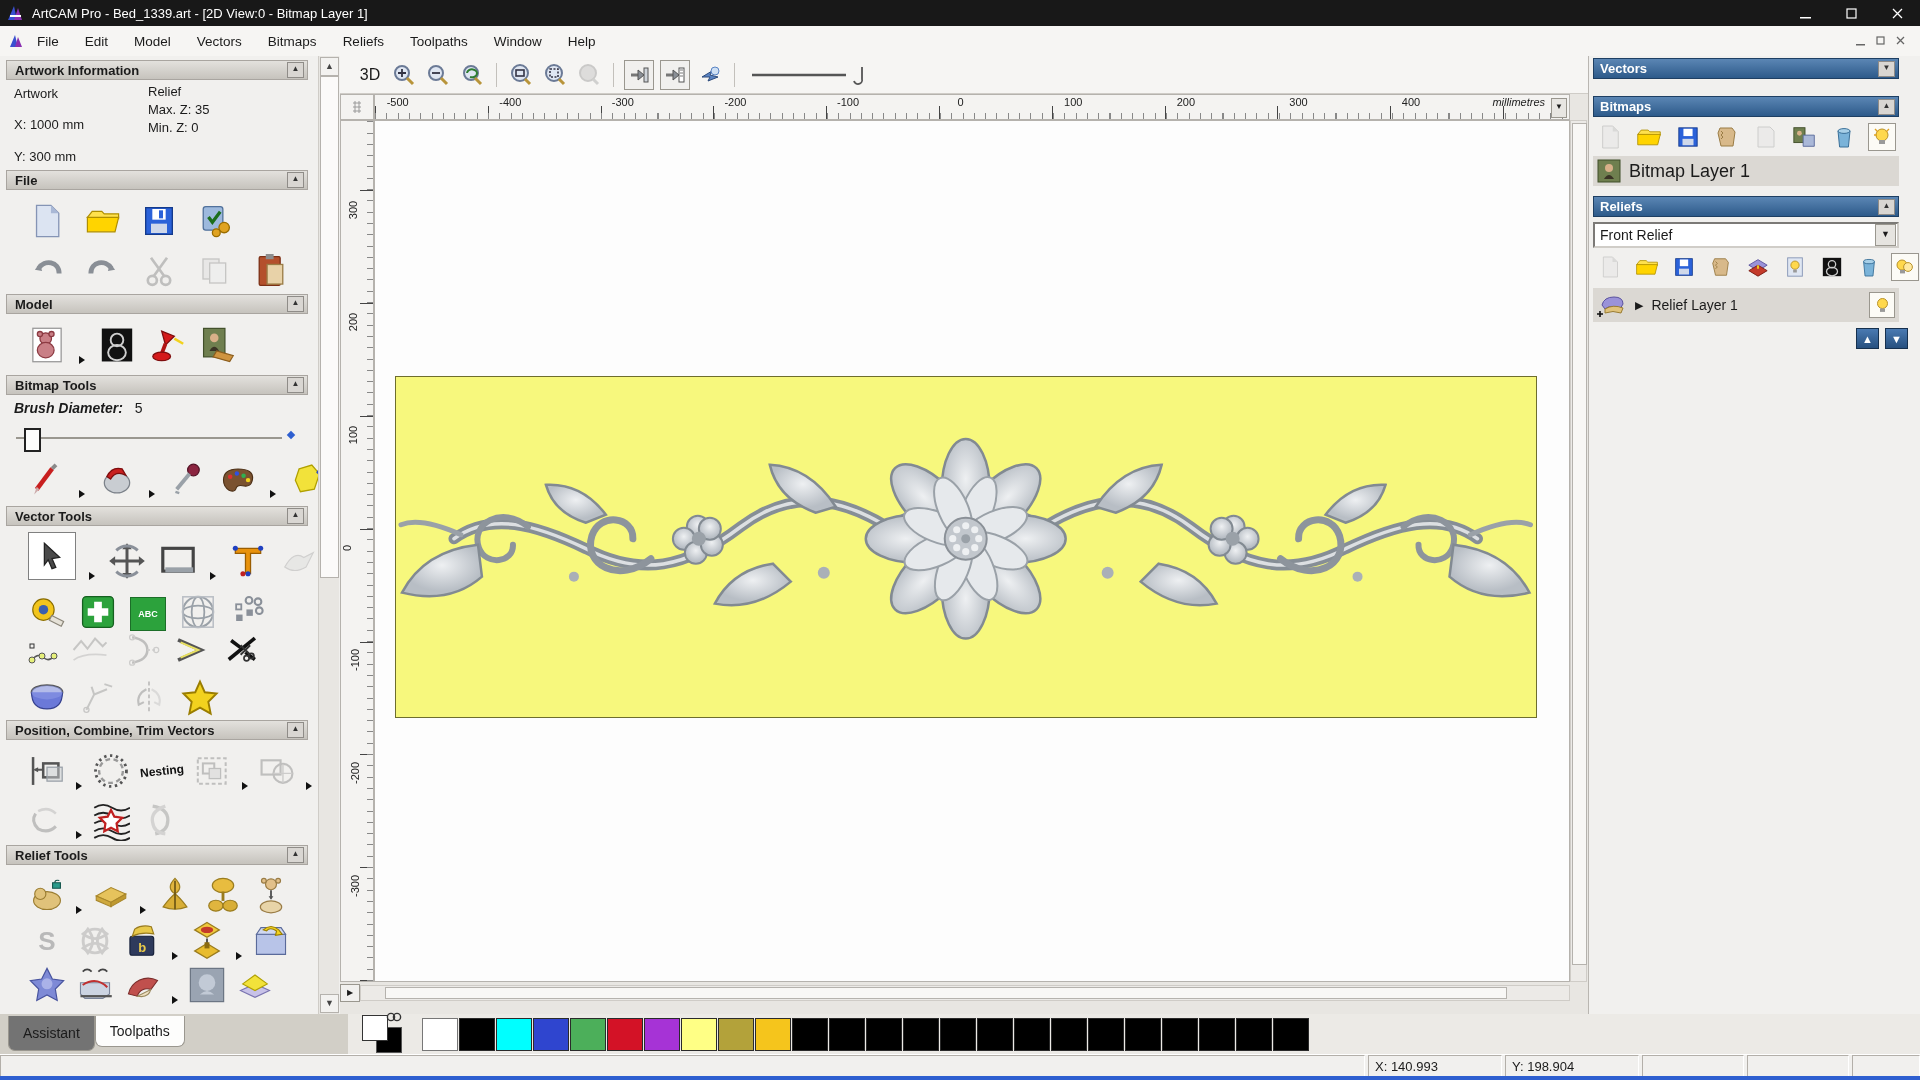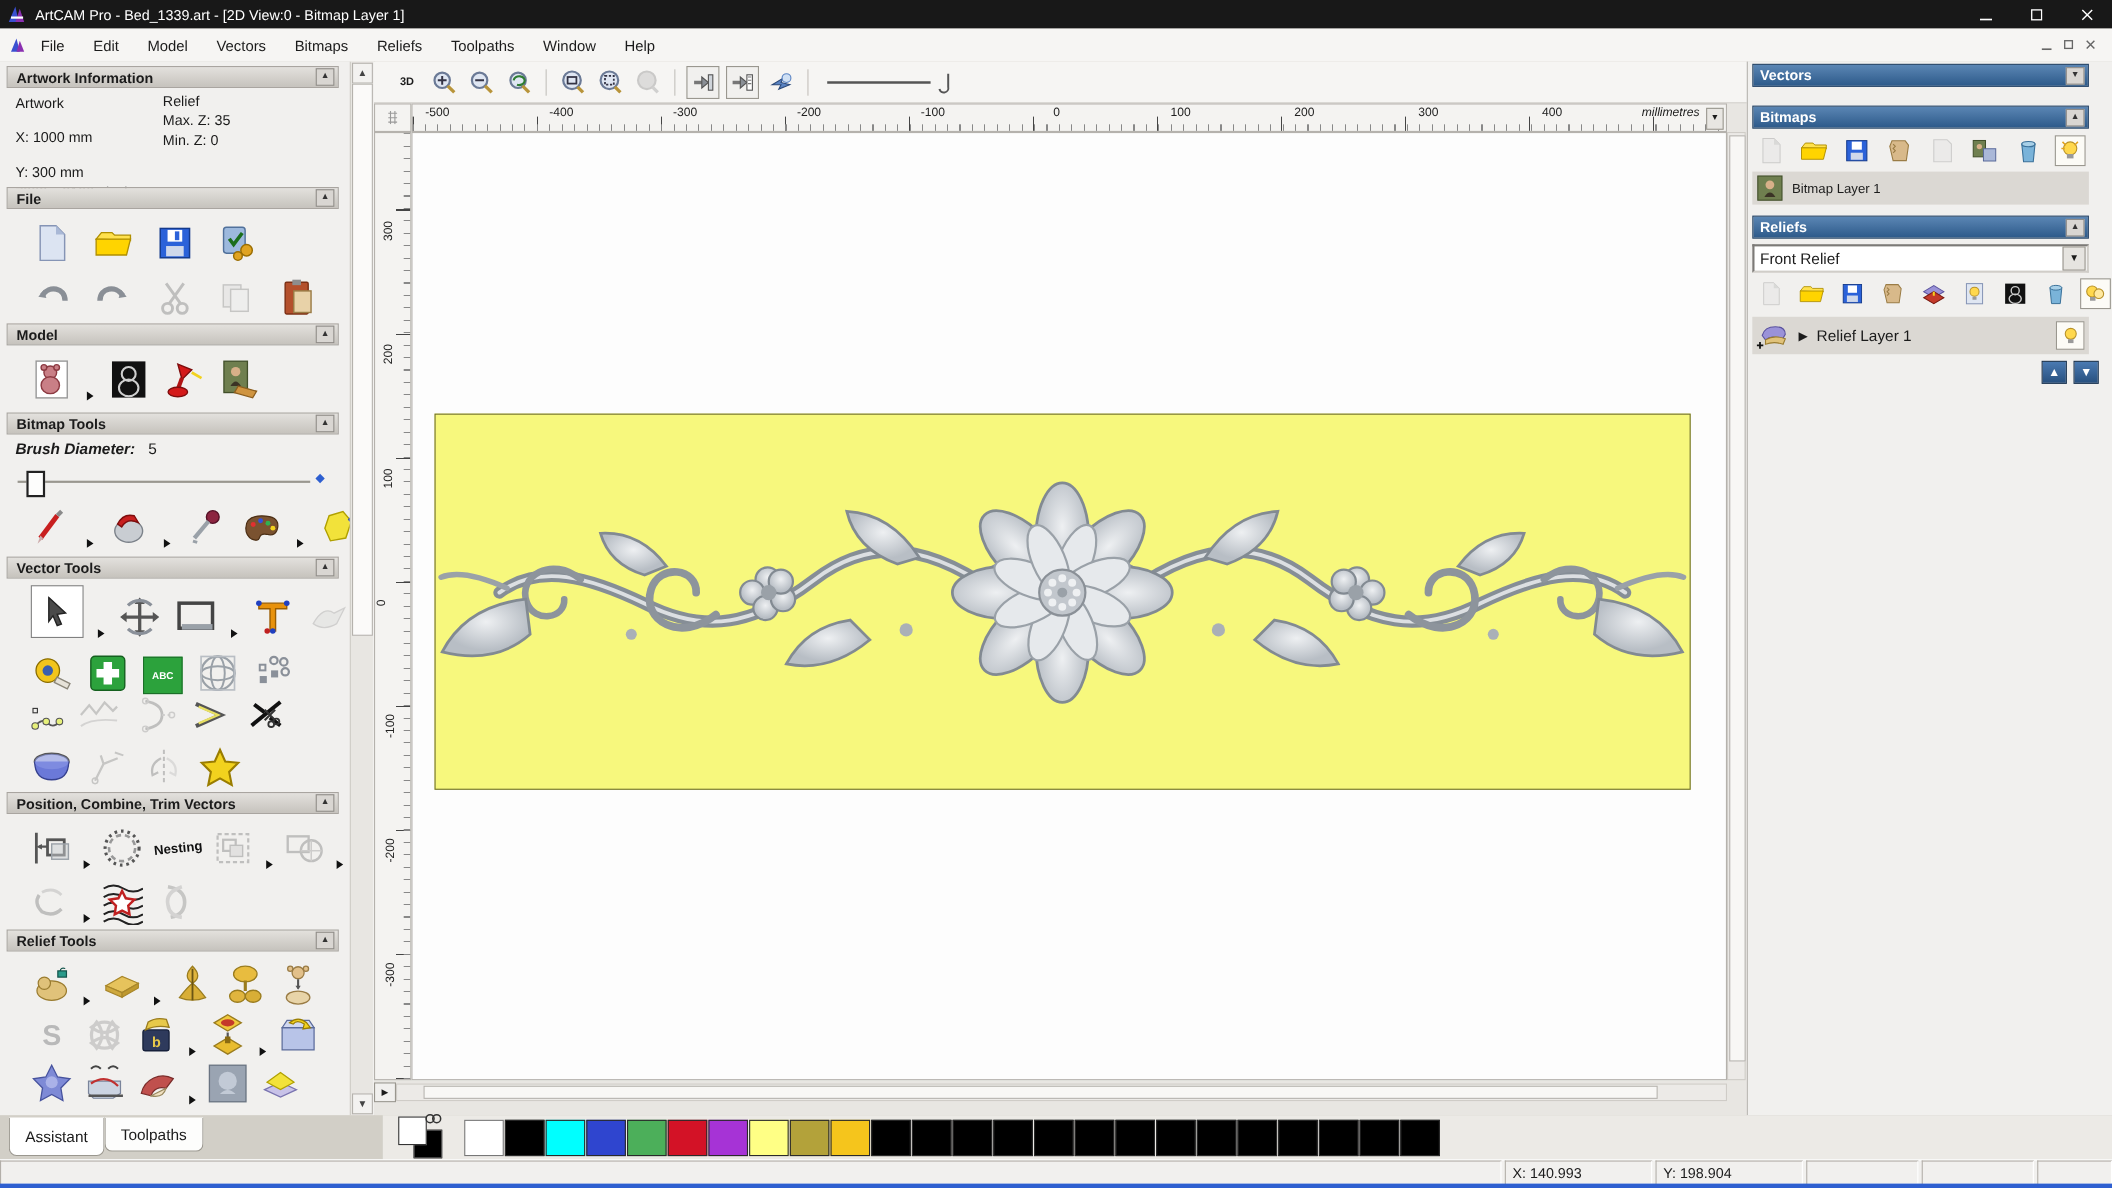--- a/index.html
+++ b/index.html
@@ -38,21 +38,21 @@
   .pressed{background:#fff;border:1px solid #808080;box-shadow:1px 1px 0 #fff inset}
   .lbl-b{font-weight:normal}
   .letters{font-weight:bold;color:#fff;background:#2ca23c;border:1px solid #1c6e28;font-size:9px;
            width:34px;height:32px;display:flex;align-items:center;justify-content:center;text-align:center}
   .letters2{font-weight:bold;color:#111;font-size:12px;line-height:11px;width:44px;text-align:center;transform:rotate(-6deg)}
   .bigletter{font-weight:bold;font-size:26px;color:#b9b9b9}
   
   #bottomband{left:0;top:1014px;width:1920px;height:40px;background:#d2cfc7;display:flex}
   .tab{height:30px;margin-top:2px;background:#fdfdfc;border:1px solid #9a978f;border-top:none;
        border-radius:0 0 7px 7px;padding:0 14px;display:flex;align-items:center;font-size:14px}
-  .tab.active{height:34px;background:#ffffff;z-index:2}
+  .tab.active{height:34px;background:#737373;z-index:2}
   
   #palette{position:relative;flex:1;background:#eceae6;display:flex;align-items:center;padding-left:14px}
   #fgbg{position:relative;width:44px;height:38px;margin-right:16px}
   .sw{width:36px;height:33px;border:1px solid #2a2a2a;box-sizing:border-box;flex:none;margin-right:1px}
   #swatches{display:flex;align-items:center}
   
   #statusbar{left:0;top:1054px;width:1920px;height:22px;background:#f1f0ee;display:flex;align-items:stretch;gap:3px;
              border-top:1px solid #fff}
   .seg{border:1px solid #b3afa9;border-right-color:#fff;border-bottom-color:#fff;background:#f1f0ee;
        display:flex;align-items:center;padding:0 6px;font-size:13px}
@@ -708,21 +708,21 @@
 
   <div id="lp-scroll">
     <div class="sbarrow" style="top:1px">▲</div>
     <div id="lp-thumb"></div>
     <div class="sbarrow" style="bottom:1px">▼</div>
   </div>
 </div>
 
 <div id="centerarea" class="abs">
   <div id="viewtoolbar">
-    <span class="tbtn" style="font-weight:bold;font-size:10px">3D</span>
+    <span class="tbtn" style="font-weight:normal;font-size:16px">3D</span>
     <span class="tbtn">
         <svg width="24" height="24" viewBox="0 0 24 24">
           <circle cx="10" cy="10" r="7" fill="#dfe6f2" stroke="#6b7a96" stroke-width="2"></circle>
           <path d="M10 6v8M6 10h8" stroke="#334" stroke-width="1.8"></path>
           <path d="M15 15 l6 6" stroke="#b8943a" stroke-width="3"></path>
         </svg>
       </span>
     <span class="tbtn">
         <svg width="24" height="24" viewBox="0 0 24 24">
           <circle cx="10" cy="10" r="7" fill="#dfe6f2" stroke="#6b7a96" stroke-width="2"></circle>
@@ -963,21 +963,21 @@
           <path d="M2 2 l3 3 M16 2 l-3 3 M1 8 h3" stroke="#e0a321" stroke-width="1.4"></path>
         </svg>
       </span>
   </div>
   <div class="rp-row" style="top:100px;height:30px">
     <svg width="24" height="24" viewBox="0 0 24 24">
         <rect x="1" y="1" width="22" height="22" fill="#6f7f4f" stroke="#414f2a"></rect>
         <circle cx="12" cy="9" r="4" fill="#d8b089"></circle>
         <path d="M7 20 q5 -8 10 0z" fill="#3a3325"></path>
       </svg>
-    <span style="font-size:12px">Bitmap Layer 1</span>
+    <span style="font-size:18px">Bitmap Layer 1</span>
   </div>
 
   <div class="bh" style="top:140px">
     <span>Reliefs</span>
     <span class="shbtn">▲</span>
   </div>
   <div id="combo">
     <span id="combo-text">Front Relief</span>
     <span id="combo-btn">▼</span>
   </div>

